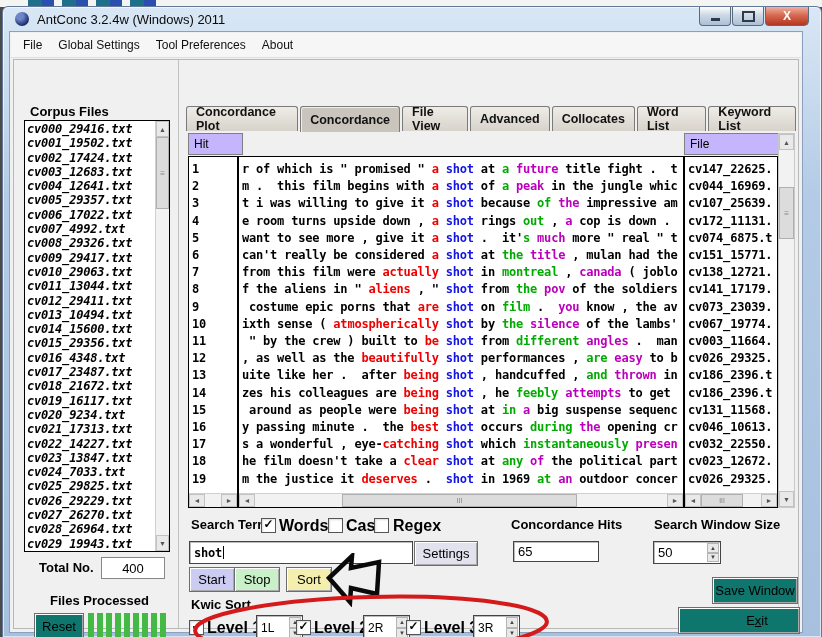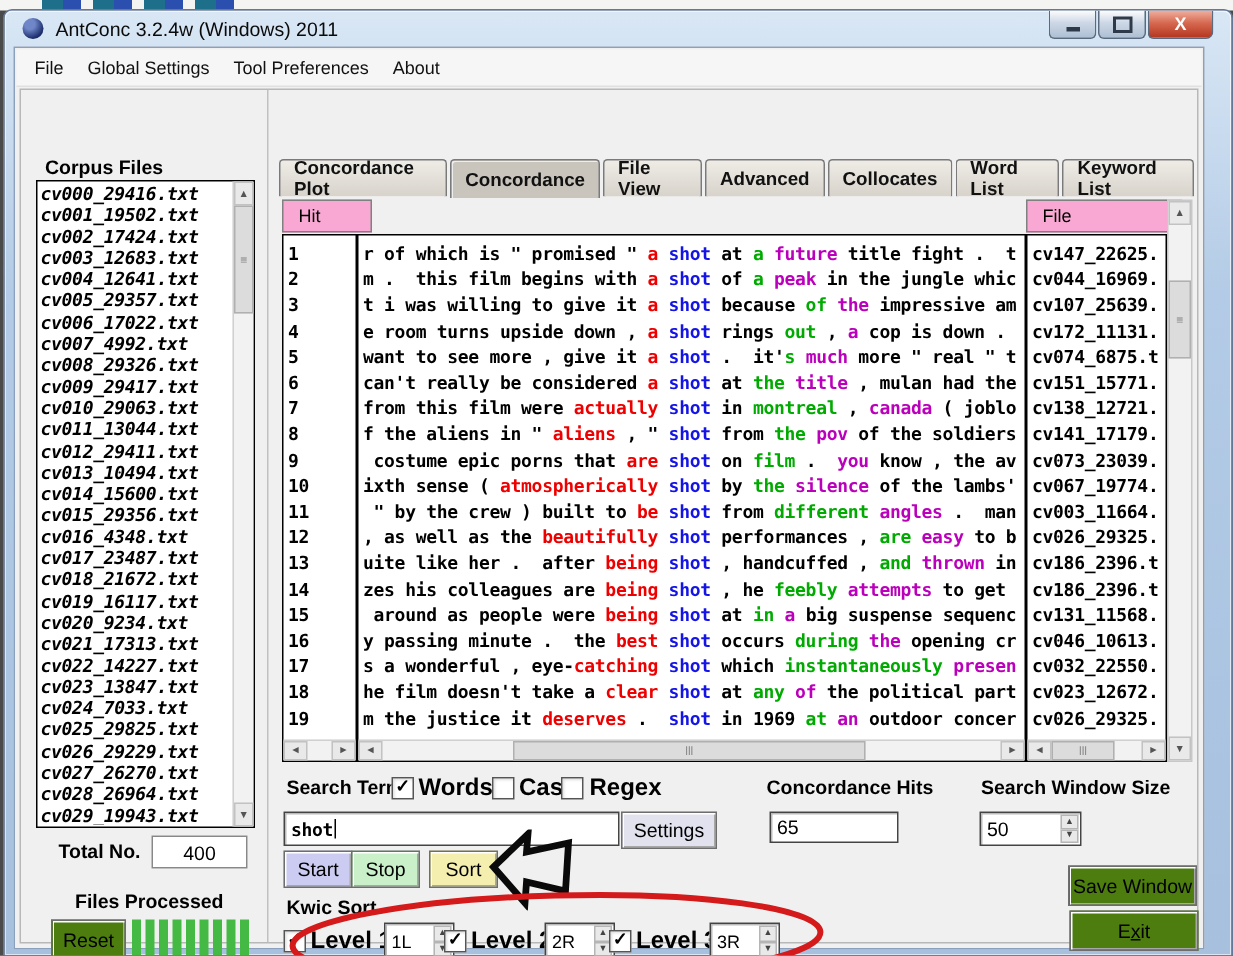--- a/index.html
+++ b/index.html
@@ -40,33 +40,33 @@
     border:1px solid #000;overflow:hidden;}
   .corpus-list{position:absolute;left:2px;top:1px;right:14px;bottom:1px;overflow:hidden;font-style:italic;}
   .corpus-file{line-height:14.3px;white-space:pre;}
   .vscroll{position:absolute;top:0;bottom:0;right:0;width:13px;background:#f2f2f2;border-left:1px solid #d0d0d0;}
   .sb-btn{position:absolute;left:0;right:0;height:14px;background:#e9e9e9;border:1px solid #c2c2c2;
     display:flex;align-items:center;justify-content:center;font-size:7px;color:#555;}
   .sb-thumb{position:absolute;left:0;right:0;background:#dcdcdc;border:1px solid #b0b0b0;
     display:flex;align-items:center;justify-content:center;font-size:8px;color:#888;letter-spacing:0;}
   .total-box{position:absolute;left:87px;top:497px;width:62px;height:20px;background:#fff;
     border:1px solid #888;font-size:13px;display:flex;align-items:center;justify-content:center;}
-  .btn{background:#4d7c0f;border:1px solid #6d6d6d;box-shadow:inset 1px 1px 0 #ffffff,inset -1px -1px 0 #a8a8a8;
+  .btn{background:#0f766e;border:1px solid #6d6d6d;box-shadow:inset 1px 1px 0 #ffffff,inset -1px -1px 0 #a8a8a8;
     font-size:13px;color:#000;display:flex;align-items:center;justify-content:center;position:absolute;}
   .progress{position:absolute;left:74px;top:553px;width:82px;height:26px;display:flex;gap:3px;}
   .pbar{width:6px;height:26px;}
   
   .tabs{position:absolute;left:172px;top:46px;height:25px;display:flex;}
   .tab{border:1px solid #7a7a7a;border-bottom:none;border-radius:3px 3px 0 0;margin-right:2px;
     background:linear-gradient(#efece6,#d7d3cb);padding:0 9px;display:flex;align-items:center;
     font-size:12.5px;font-weight:bold;color:#111;height:24px;}
   .tab.active{background:#c9c5bd;height:25px;box-shadow:inset 1px 1px 0 #eee;}
   
-  .hdr-cell{position:absolute;top:73px;height:20px;background:#f9a8d4;border:1px solid #808080;
-    font-size:12px;color:#000;display:flex;align-items:center;padding-left:10px;}
+  .hdr-cell{position:absolute;top:73px;height:20px;background:#c4b5fd;border:1px solid #808080;
+    font-size:12px;color:#000;display:flex;align-items:center;padding-left:5px;}
   .data-box{position:absolute;top:96px;height:350px;background:#fff;border:1px solid #000;overflow:hidden;}
   .rows{position:absolute;left:3px;top:4px;right:0;bottom:14px;overflow:hidden;}
   .row-line{line-height:17.2px;white-space:pre;}
   .hscroll{position:absolute;left:0;right:0;bottom:0;height:13px;background:#f2f2f2;border-top:1px solid #d0d0d0;}
   .sb-btn-h{position:absolute;top:0;bottom:0;width:14px;background:#e9e9e9;border:1px solid #c2c2c2;
     display:flex;align-items:center;justify-content:center;font-size:7px;color:#555;}
   .sb-thumb-h{position:absolute;top:0;bottom:0;background:#dcdcdc;border:1px solid #b0b0b0;
     display:flex;align-items:center;justify-content:center;font-size:8px;color:#888;}
   
   .cb{width:13px;height:13px;background:#fff;border:1px solid #555;box-shadow:inset 1px 1px 2px #ddd;
@@ -339,21 +339,21 @@
             <div class="text-input sort-level" style="left: 459px; width: 41px; font-size: 12px;">
               <span>3R</span>
               <div class="spin">
                 <div>▲</div>
                 <div>▼</div>
               </div>
             </div>
           </div>
 
         <div class="btn" style="left:698px;top:517px;width:84px;height:25px;">Save Window</div>
-        <div class="btn" style="left:699px;top:547px;width:84px;height:25px;" id="exit-btn">E<u>x</u>it</div>
+        <div class="btn" style="left:664px;top:547px;width:84px;height:25px;padding-left:36px;" id="exit-btn">E<u>x</u>it</div>
 
         <svg class="annot" style="left:312px;top:493px;" width="56" height="54" viewBox="0 0 56 54">
           <polygon points="3,25 26,3 25,15 53,9 51,41 25,35 24,49" fill="none" stroke="#0a0a0a" stroke-width="4.5" stroke-linejoin="miter"></polygon>
         </svg>
         <svg class="annot" style="left:174px;top:533px;" width="366" height="66" viewBox="0 0 366 66">
           <ellipse id="annot-ellipse" cx="183" cy="33" rx="176" ry="29" fill="none" stroke="#d41a1a" stroke-width="4" transform="rotate(-1.5 183 33)"></ellipse>
         </svg>
       </div>
     </div>
   </div>

